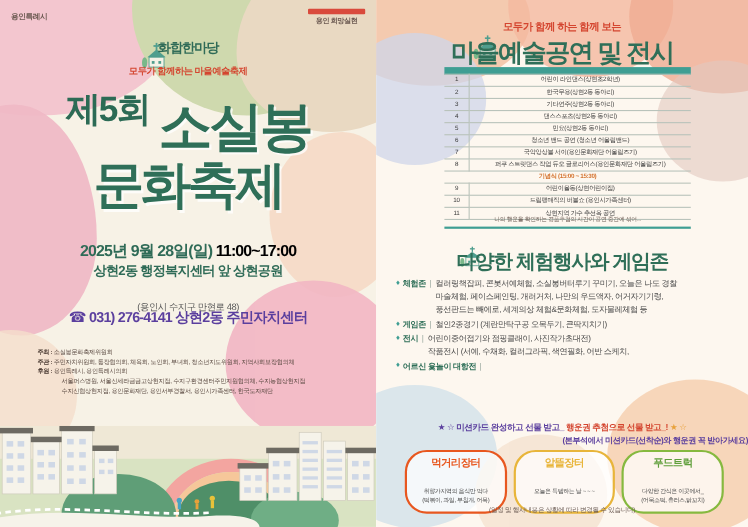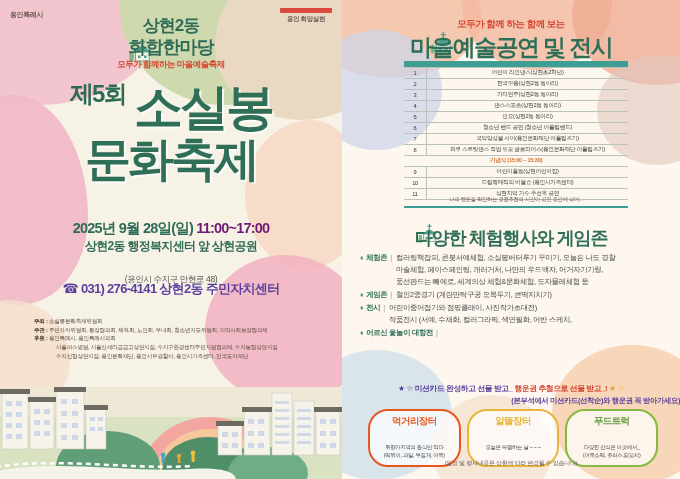--- a/index.html
+++ b/index.html
@@ -28,39 +28,39 @@
   .lp-content{position:relative;z-index:5;width:342px;height:479px;}
 
   .logo-tl{position:absolute;left:10px;top:10px;font-size:7px;font-weight:bold;color:#6c5a52;letter-spacing:-.4px;}
   .logo-tr{position:absolute;right:10px;top:8px;text-align:center;}
   .logo-tr .bar{width:52px;height:5px;background:#d94a3c;border-radius:1px;margin-bottom:2px;}
   .logo-tr .txt{font-size:6.5px;font-weight:bold;color:#6c5a52;letter-spacing:-.4px;}
 
   .head-sub1{position:absolute;left:0;right:0;top:14px;text-align:center;
     font-size:17px;font-weight:bold;color:#2f6b57;letter-spacing:-1px;}
   .head-sub2{position:absolute;left:0;right:0;top:35px;text-align:center;
-    font-size:18px;font-weight:bold;color:#2f6b57;letter-spacing:-1px;}
+    font-size:12px;font-weight:bold;color:#2f6b57;letter-spacing:-1px;}
   .head-sub3{position:absolute;left:0;right:0;top:59px;text-align:center;
     font-size:8.5px;font-weight:bold;color:#d4452f;letter-spacing:-.5px;}
 
   .church-ico{position:absolute;left:128px;top:38px;width:30px;height:28px;}
 
   .title-wrap{position:absolute;left:0;right:0;top:78px;text-align:center;}
-  .t-no{display:inline-block;font-size:24px;font-weight:bold;color:#2c6b55;
+  .t-no{display:inline-block;font-size:32px;font-weight:bold;color:#2c6b55;
     letter-spacing:-2px;vertical-align:22px;margin-right:4px;}
   .t-main{display:inline-block;font-size:49px;font-weight:bold;color:#2f6f58;
     letter-spacing:-3px;line-height:.95;
     text-shadow:2px 2px 0 rgba(255,255,255,.75);}
   .t-main2{display:block;text-align:center;font-size:46px;font-weight:bold;
     color:#2f6f58;letter-spacing:-3px;margin-top:-2px;
     text-shadow:2px 2px 0 rgba(255,255,255,.75);}
 
   .dt-line{position:absolute;left:0;right:0;top:219px;text-align:center;
     font-size:14.5px;font-weight:bold;color:#2f6b57;letter-spacing:-.8px;}
-  .dt-line .purple{color:#701a75;}
+  .dt-line .purple{color:#000000;}
   .venue{position:absolute;left:0;right:0;top:238px;text-align:center;
     font-size:12px;font-weight:bold;color:#2f6b57;letter-spacing:-.7px;}
   .addr{position:absolute;left:0;right:0;top:254px;text-align:center;
     font-size:8.5px;color:#555;letter-spacing:-.4px;margin-top:20px;}
   .phone{position:absolute;left:0;right:0;top:280px;text-align:center;
     font-size:13px;font-weight:bold;color:#5b3f9e;letter-spacing:-.7px;}
 
   .org-block{position:absolute;left:34px;top:317px;width:280px;
     font-size:5.6px;line-height:1.55;color:#5b4a42;letter-spacing:-.25px;}
   .org-block .lbl{font-weight:bold;color:#4a3a32;}
@@ -271,21 +271,20 @@
           <rect x="11.5" y="3" width="5.6" height="1.6" fill="#4f9e8e"></rect>
           <path d="M6,14 L14.3,7 L22.6,14 Z" fill="#4f9e8e"></path>
           <rect x="7.5" y="14" width="13.6" height="9" fill="#f4f1e6" stroke="#4f9e8e" stroke-width=".8"></rect>
           <rect x="10" y="17.5" width="2.5" height="2.5" fill="#4f9e8e"></rect>
           <rect x="16" y="17.5" width="2.5" height="2.5" fill="#4f9e8e"></rect>
           <ellipse cx="3.5" cy="19" rx="2.4" ry="5" fill="#7ab88a"></ellipse>
           <rect x="3" y="22" width="1" height="2.5" fill="#6aa87a"></rect>
         </svg>
       </div>
 
-      <div class="head-sub1">상현2동</div>
       <div class="head-sub2">화합한마당</div>
       <div class="head-sub3">모두가 함께하는 마을예술축제</div>
 
       <div class="title-wrap">
         <span class="t-no">제5회</span>
         <span class="t-main">소실봉</span>
         <span class="t-main2">문화축제</span>
       </div>
 
       <div class="dt-line">

